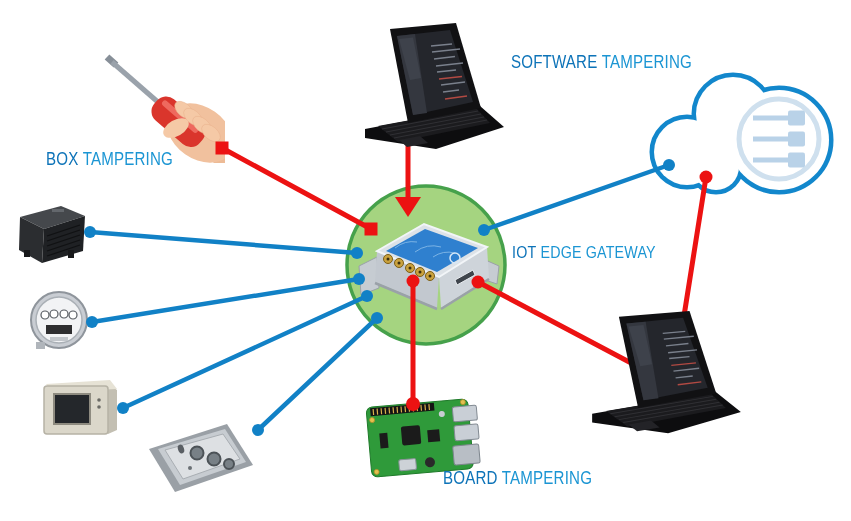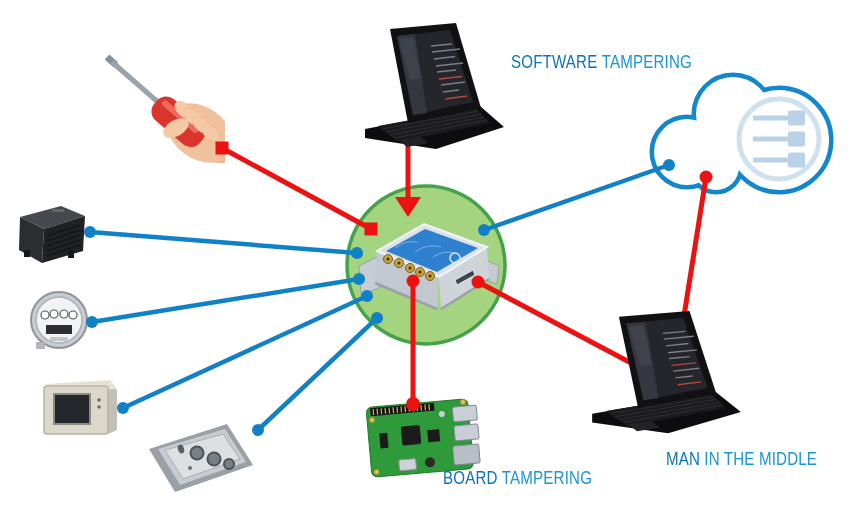--- a/index.html
+++ b/index.html
@@ -266,27 +266,30 @@
     <circle cx="413" cy="281" r="6.5"></circle>
     <circle cx="413" cy="404" r="7"></circle>
     <circle cx="478" cy="282" r="6.5"></circle>
     <circle cx="706" cy="177" r="6.5"></circle>
   </g>
 
   <use href="#laptop-shape" transform="translate(363,23)"></use>
   <use href="#laptop-shape" transform="translate(590,311) scale(1.07,0.97)"></use>
 </svg>
 
+<div class="tlabel" style="left:46px;top:149px">
+  <span class="cond"><span class="w1">BOX</span><span class="w2">TAMPERING</span></span>
+</div>
 
 <div class="tlabel" style="left:511px;top:52px">
   <span class="cond"><span class="w1">SOFTWARE</span><span class="w2">TAMPERING</span></span>
 </div>
 
+<div class="tlabel" style="left:512px;top:243px;font-size:17px">
+  <span class="cond"><span class="w1">IOT</span><span class="w2">EDGE GATEWAY</span></span>
+</div>
 
 <div class="tlabel" style="left:443px;top:468px">
   <span class="cond"><span class="w1">BOARD</span><span class="w2">TAMPERING</span></span>
 </div>
 
-<div class="tlabel" style="left:666px;top:449px">
-  <span class="cond"><span class="w1">MAN</span><span class="w2">IN THE MIDDLE</span></span>
-</div>
 
 </div>
 
 </body></html>

